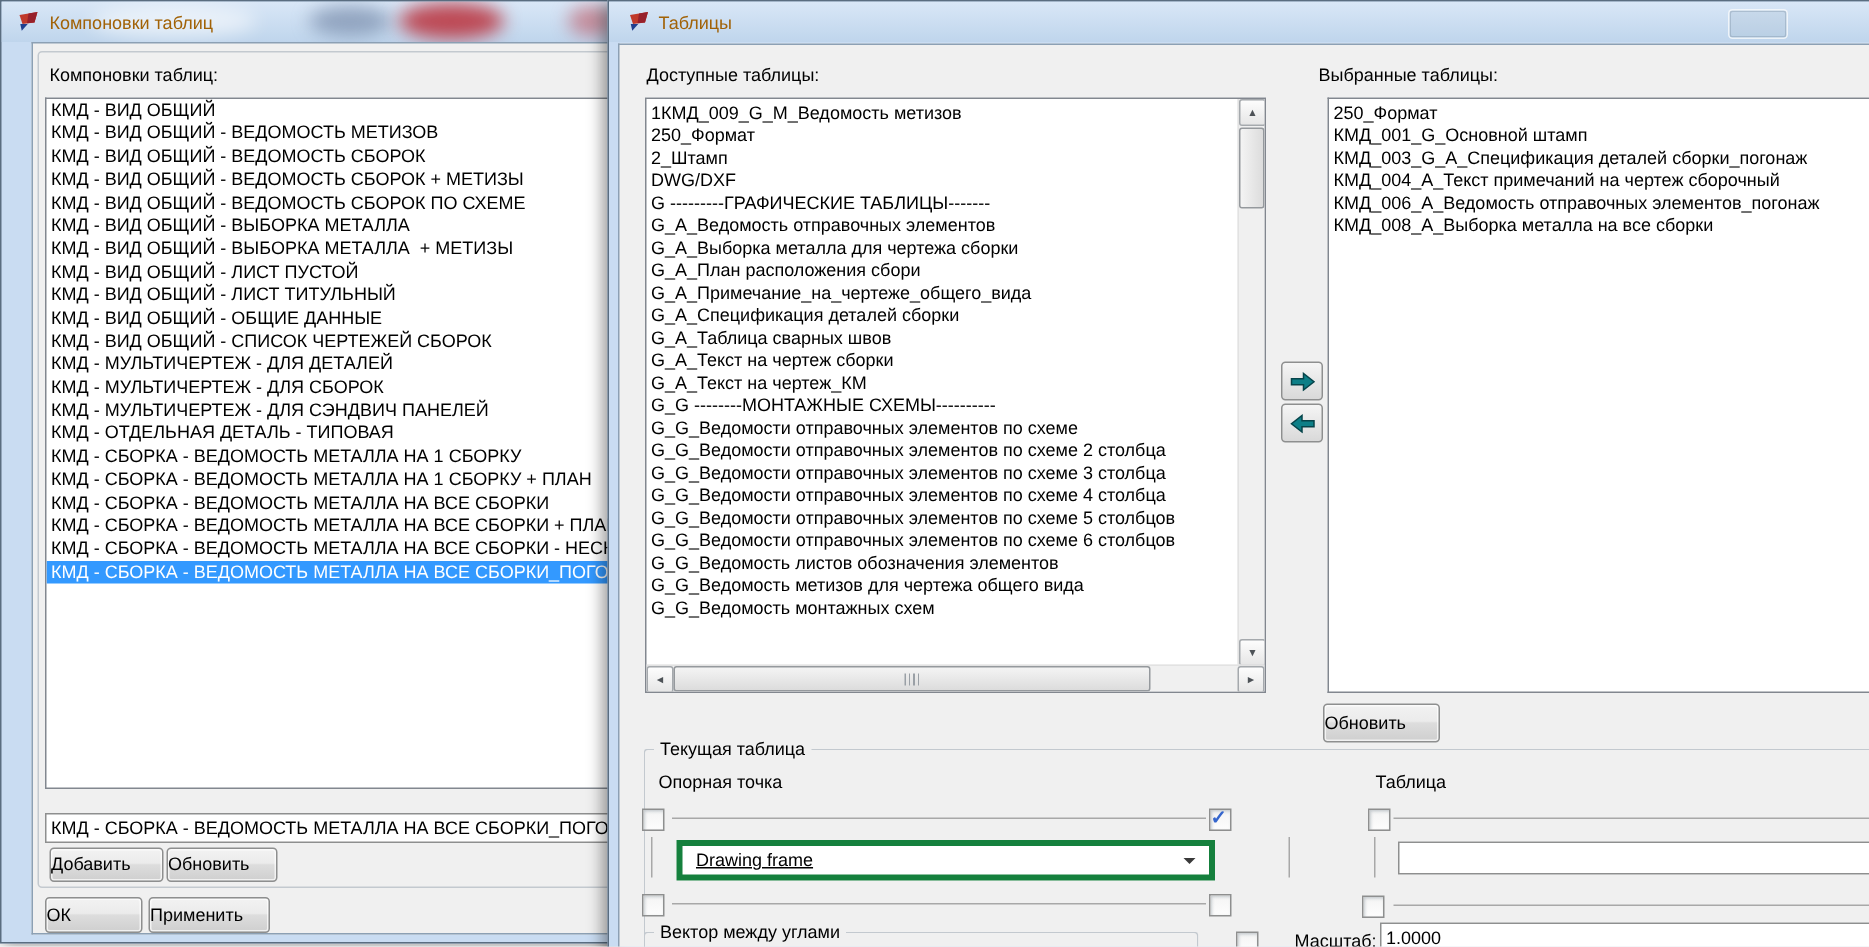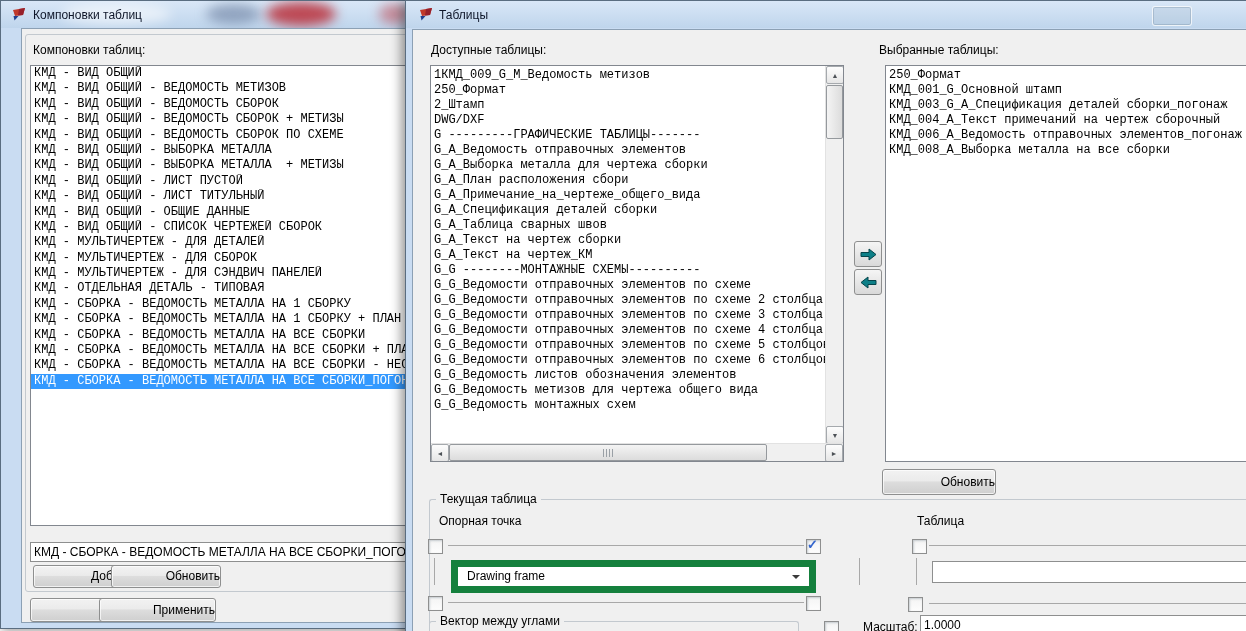--- a/index.html
+++ b/index.html
@@ -5,43 +5,43 @@
   html,body{margin:0;padding:0;}
   body{width:1246px;height:631px;position:relative;overflow:hidden;background:#ffffff;
        font-family:"Liberation Sans",sans-serif;font-size:12px;color:#000;}
   .win{position:absolute;background:#c9dcf2;border:1px solid #5a6d80;
        box-shadow:2px 3px 9px rgba(0,0,0,.35);}
   .titlebar{position:absolute;left:0;top:0;right:0;height:27px;overflow:hidden;
        background:linear-gradient(#dcheat 0%,#c4d8ee 100%);}
   .tb-base{position:absolute;inset:0;background:linear-gradient(#d9e7f7,#bfd5ec);}
   .blob{position:absolute;border-radius:50%;filter:blur(6px);}
   .app-icon{position:absolute;width:16px;height:16px;}
-  .title-text{position:absolute;top:7px;font-size:12px;color:#0f172a;}
+  .title-text{position:absolute;top:7px;font-size:12px;color:#a16207;}
   .client{position:absolute;background:#f0f0f0;border:1px solid #8ca0b4;}
   .groupbox{position:absolute;border:1px solid #c3c9cf;border-radius:3px;}
   .gb-legend{position:absolute;top:-8px;left:6px;background:#f0f0f0;padding:0 4px;white-space:nowrap;}
   .lbl{position:absolute;white-space:nowrap;}
   .listbox{position:absolute;background:#fff;border:1px solid #82878f;overflow:hidden;}
   .list-inner{position:absolute;left:0;top:0;right:0;bottom:0;overflow:hidden;padding-top:2px;}
   .li{height:15px;line-height:15px;padding:0 3px;white-space:pre;overflow:hidden;
-      font-family:Liberation Mono, monospace;font-size:12px;}
+      font-family:Liberation Sans, sans-serif;font-size:12px;}
   .lh154 .li{height:15.4px;line-height:15.4px;}
   .li.sel{background:#3399ff;color:#fff;}
-  .btn{position:absolute;border:1px solid #8e8f8f;border-radius:3px;text-align:right;
+  .btn{position:absolute;border:1px solid #8e8f8f;border-radius:3px;text-align:left;
        background:linear-gradient(#f2f2f2 0%,#ebebeb 45%,#dddddd 50%,#cfcfcf 100%);
-       box-shadow:inset 0 0 0 1px rgba(255,255,255,.7);cursor:default;padding-left:36px;}
+       box-shadow:inset 0 0 0 1px rgba(255,255,255,.7);cursor:default;}
   .input{position:absolute;background:#fff;border:1px solid #8e8f8f;overflow:hidden;
        white-space:nowrap;line-height:16px;padding:1px 3px;}
   .checkbox{position:absolute;width:13px;height:13px;border:1px solid #8e8f8f;
        background:linear-gradient(#f4f4f4,#fdfdfd);box-shadow:inset 1px 1px 2px rgba(140,150,160,.45);}
   .checkbox.checked::after{content:"✓";position:absolute;left:0px;top:-3px;
        color:#3566cd;font-weight:bold;font-size:13px;}
   .hline{position:absolute;height:1px;background:#a8a8a8;}
   .vline{position:absolute;width:1px;background:#a8a8a8;}
-  .combo{position:absolute;background:#fff;border:7px solid #15803d;line-height:19px;padding-left:9px;}
+  .combo{position:absolute;background:#fff;border:4px solid #15803d;line-height:19px;padding-left:9px;text-decoration:underline;}
   .combo-arrow{position:absolute;right:9px;top:8px;width:0;height:0;
        border-left:4px solid transparent;border-right:4px solid transparent;border-top:4px solid #3a3a3a;}
   .arrow-btn{position:absolute;width:26px;height:24px;border:1px solid #8e8f8f;border-radius:3px;
        background:linear-gradient(#f5f5f5,#d9d9d9);display:flex;align-items:center;justify-content:center;}
   .scroll-v{position:absolute;width:17px;background:#f0f0f0;border-left:1px solid #e2e2e2;}
   .scroll-h{position:absolute;height:17px;background:#f0f0f0;border-top:1px solid #e2e2e2;}
   .s-btn{position:absolute;width:16px;height:16px;border:1px solid #a5a9ad;border-radius:2px;
        background:linear-gradient(#fdfdfd,#e6e6e6);color:#4d5257;font-size:7px;
        display:flex;align-items:center;justify-content:center;}
   .s-thumb{position:absolute;border:1px solid #95999d;border-radius:2px;

